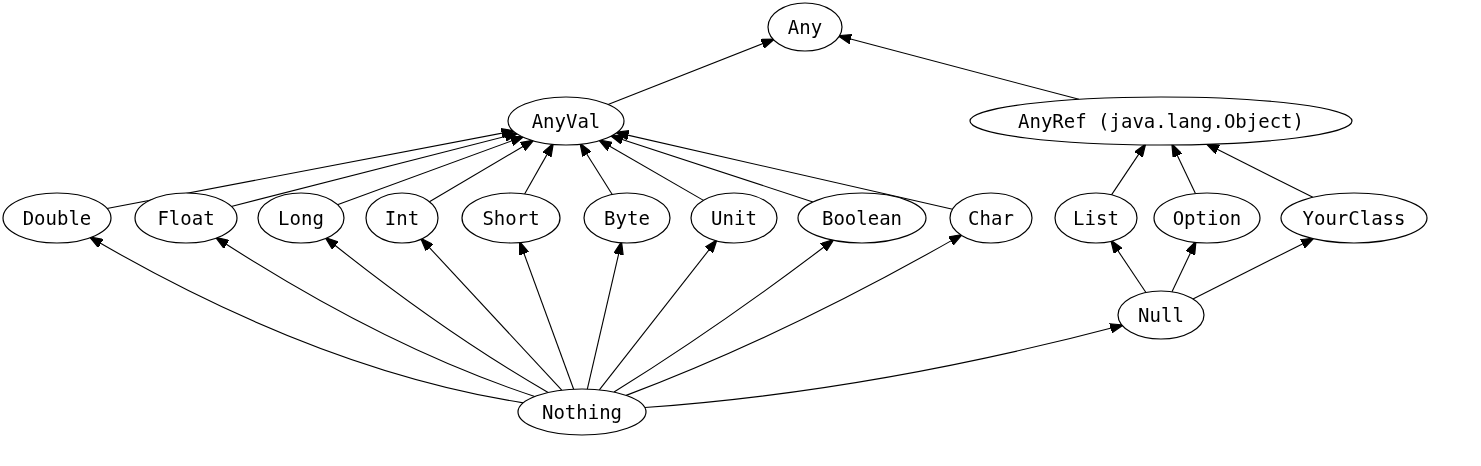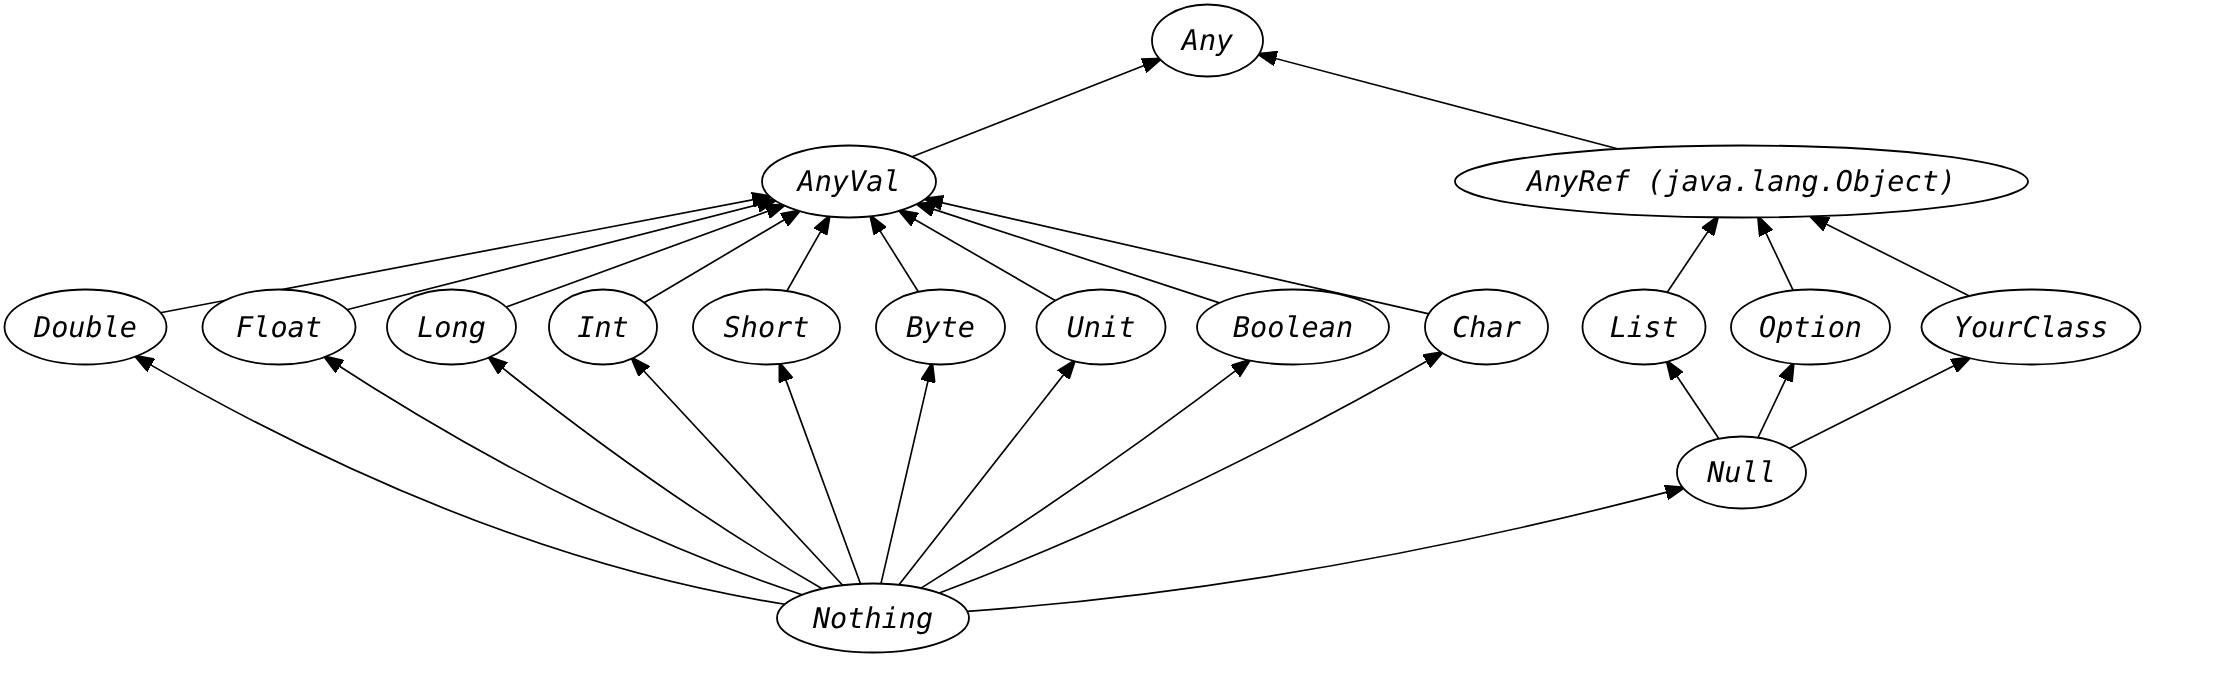--- a/index.html
+++ b/index.html
@@ -6,21 +6,20 @@
     margin: 0;
     padding: 0;
     background: #ffffff;
   }
   .canvas {
     position: relative;
     width: 1472px;
     height: 466px;
     background: #ffffff;
     overflow: hidden;
-    font-style: italic;
   }
   svg.graph {
     display: block;
     width: 1481px;
     height: 466px;
   }
   .edge-path {
     fill: none;
     stroke: #000000;
     stroke-width: 1.1;

